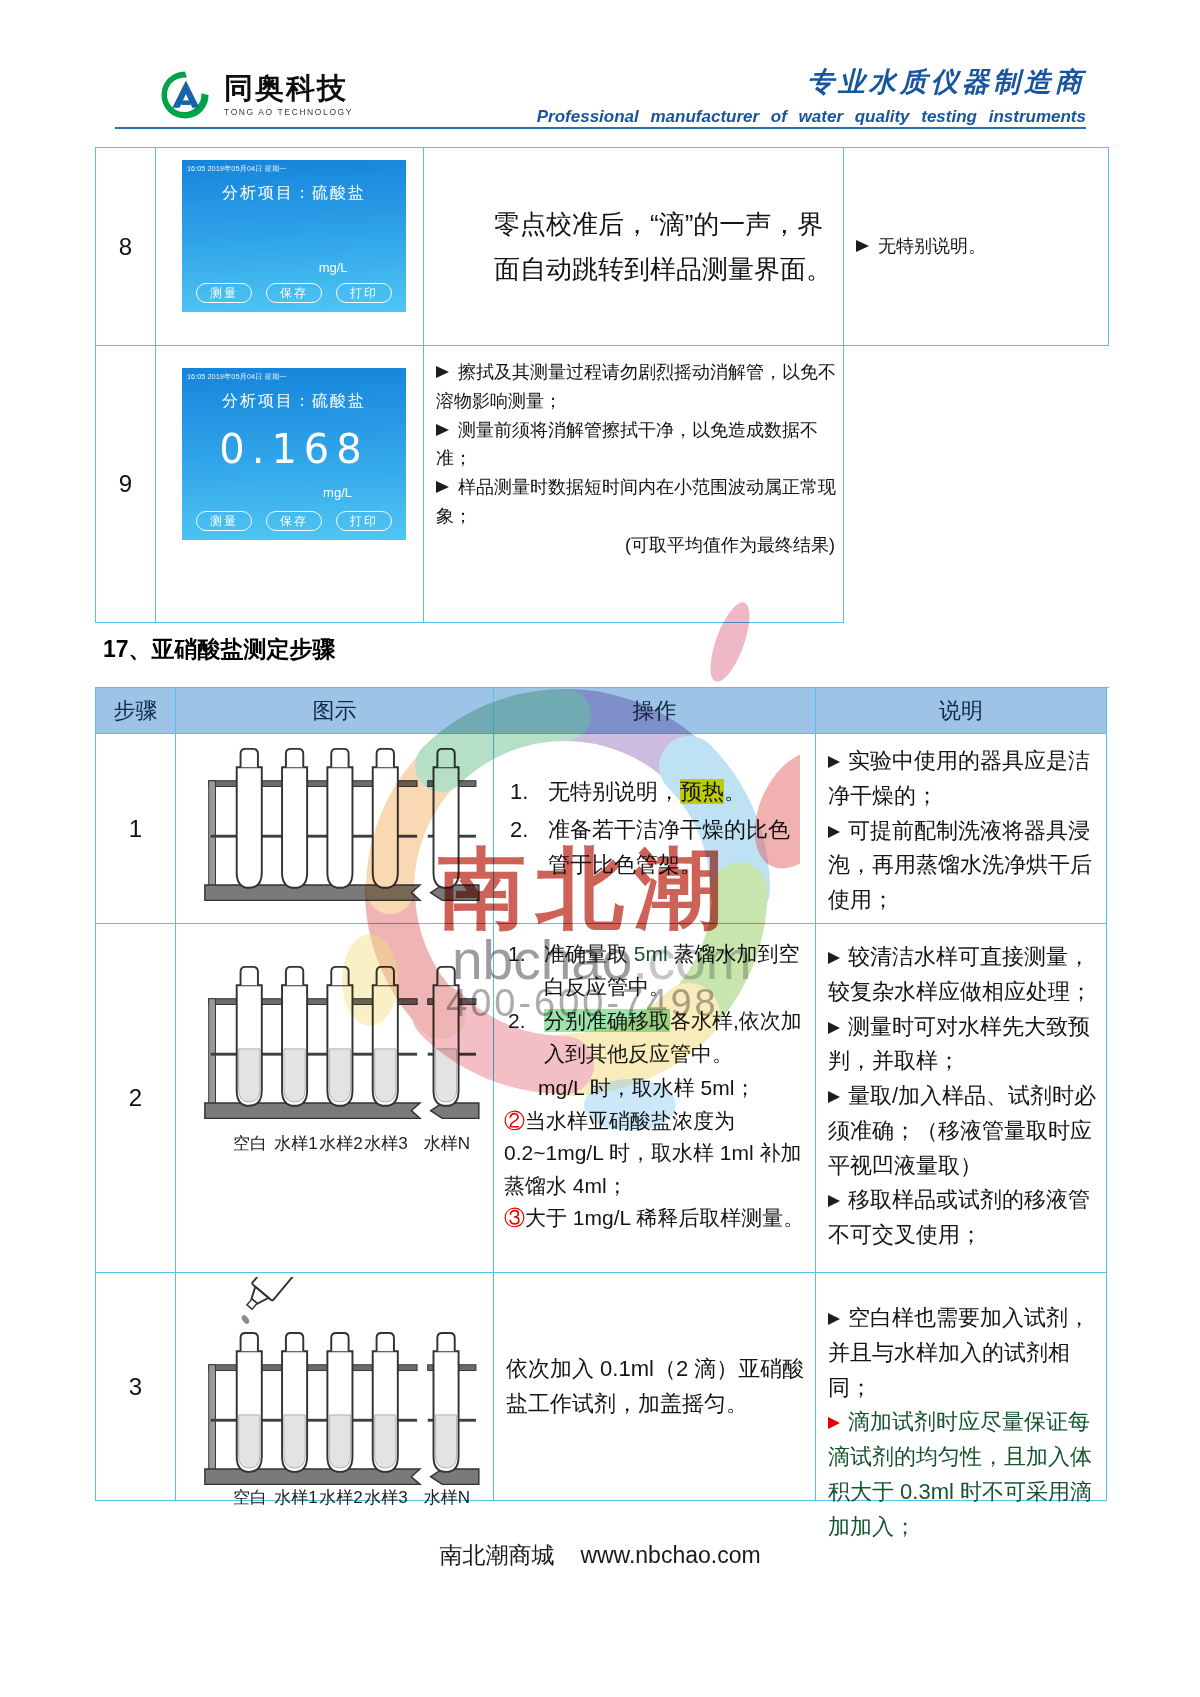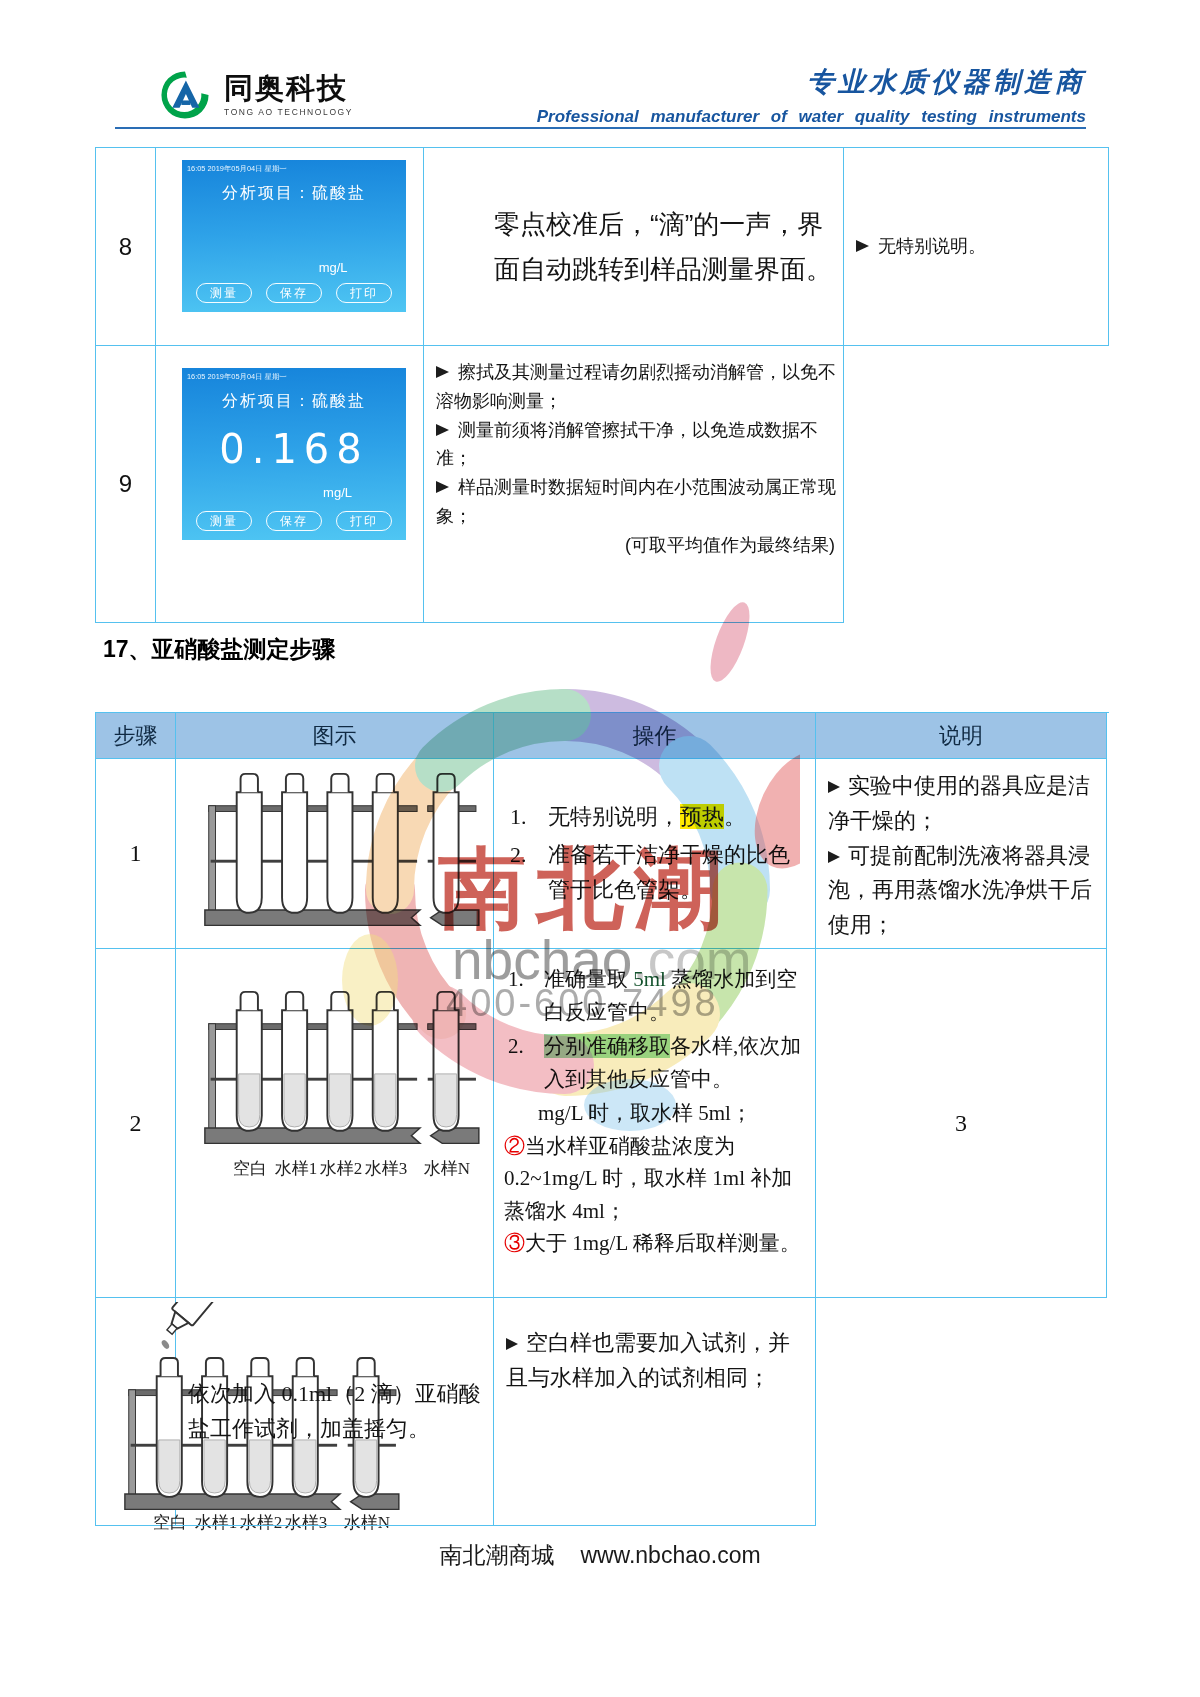--- a/index.html
+++ b/index.html
@@ -15,21 +15,21 @@
   .slogan-cn{font-family:"DejaVu Serif", serif;font-style:italic;font-weight:bold;
              font-size:27px;color:#17559F;letter-spacing:4px;}
   .slogan-en{font-style:italic;font-weight:bold;font-size:17px;color:#17559F;
              margin-top:7px;word-spacing:7px;}
   .header-rule{position:absolute;left:115px;top:127px;width:971px;height:2px;background:#2A6DB5;}
 
   
   .grid-table{position:absolute;display:grid;border-left:1px solid #55C1EF;border-top:1px solid #55C1EF;background:transparent;}
   .gcell{border-right:1px solid #55C1EF;border-bottom:1px solid #55C1EF;position:relative;box-sizing:border-box;}
   .t1{left:95px;top:147px;width:1013px;grid-template-columns:60px 268px 420px 265px;grid-template-rows:198px 277px;}
-  .t2{left:95px;top:712px;width:1013px;grid-template-columns:80px 318px 322px 291px;grid-template-rows:46px 190px 349px 228px;font-family:Liberation Serif, serif;}
+  .t2{left:95px;top:687px;width:1013px;grid-template-columns:80px 318px 322px 291px;grid-template-rows:46px 190px 349px 228px;}
   .hcell{background:#9DC3E6;display:flex;align-items:center;justify-content:center;
          font-size:22px;color:#102A43;}
   .step-cell{display:flex;align-items:center;justify-content:center;font-size:24px;color:#111;}
 
   .op1{font-size:26px;line-height:1.72;justify-content:flex-end;}
   .op1-r8{display:flex;align-items:center;padding:0 8px 0 70px;}
   .op1-r9{padding:16px 6px 0 13px;}
   .note1{font-size:18px;line-height:1.6;padding:12px 6px 0 12px;}
   .note1-r8{display:flex;align-items:center;padding-top:0;}
   .tri{display:inline-block;width:0;height:0;border-left:13px solid #1d1d1d;
@@ -240,20 +240,26 @@
         <span class="onum">2.</span>
         <span class="hl-green">分别准确移取</span><span>各水样,依次加入到其他反应管中。</span>
       </div>
       <div class="case-cont">mg/L 时，取水样 5ml；</div>
       <div>
         <span class="cmark">②</span><span>当水样亚硝酸盐浓度为 0.2~1mg/L 时，取水样 1ml 补加蒸馏水 4ml；</span>
       </div>
       <div>
         <span class="cmark">③</span><span>大于 1mg/L 稀释后取样测量。</span>
       </div>
+    </div>
+    <div class="gcell note2" style="padding-top:16px;">
+      <div class="note-item"><span class="tri sm"></span><span>较清洁水样可直接测量，较复杂水样应做相应处理；</span></div>
+      <div class="note-item"><span class="tri sm"></span><span>测量时可对水样先大致预判，并取样；</span></div>
+      <div class="note-item"><span class="tri sm"></span><span>量取/加入样品、试剂时必须准确；（移液管量取时应平视凹液量取）</span></div>
+      <div class="note-item"><span class="tri sm"></span><span>移取样品或试剂的移液管不可交叉使用；</span></div>
     </div>
 
     <div class="gcell step-cell">3</div>
     <div class="gcell fig2">
       <svg class="rack-svg" style="left:17px;top:4px;" width="290" height="218" viewBox="0 0 300 226">
         <g transform="translate(0,55)">
           <use href="#rack"></use>
           <use href="#tube-full" x="58"></use>
             <use href="#tube-full" x="105"></use>
             <use href="#tube-full" x="152"></use>
@@ -273,20 +279,21 @@
         <span class="tl2">水样2</span>
         <span class="tl3">水样3</span>
         <span class="tl4">水样N</span>
       </div>
     </div>
     <div class="gcell op2 op2-r3">
       <div>依次加入 0.1ml（2 滴）亚硝酸盐工作试剂，加盖摇匀。</div>
     </div>
     <div class="gcell note2" style="padding-top:28px;">
       <div class="note-item"><span class="tri sm"></span><span>空白样也需要加入试剂，并且与水样加入的试剂相同；</span></div>
+      <div class="note-item red"><span class="tri sm" style="border-left-color:#E60000;"></span><span>滴加试剂时应尽量保证每滴试剂的均匀性，且加入体积大于 0.3ml 时不可采用滴加加入；</span></div>
     </div>
   </div>
 
   <svg class="wm wm-svg" style="position:absolute;" width="470" height="560" viewBox="0 0 470 560">
     <g fill="none" stroke-linecap="round" opacity="0.5">
       <path d="M235 115 A175 175 0 0 1 359 166" stroke="#9B79C1" stroke-width="52"></path>
       <path d="M359 166 A175 175 0 0 1 410 290" stroke="#7FC3EA" stroke-width="60"></path>
       <path d="M410 290 A175 175 0 0 1 359 414" stroke="#8FCB5B" stroke-width="55"></path>
       <path d="M359 414 A175 175 0 0 1 235 465" stroke="#F2D978" stroke-width="62"></path>
       <path d="M235 465 A175 175 0 0 1 111 414" stroke="#E87E8A" stroke-width="58"></path>

